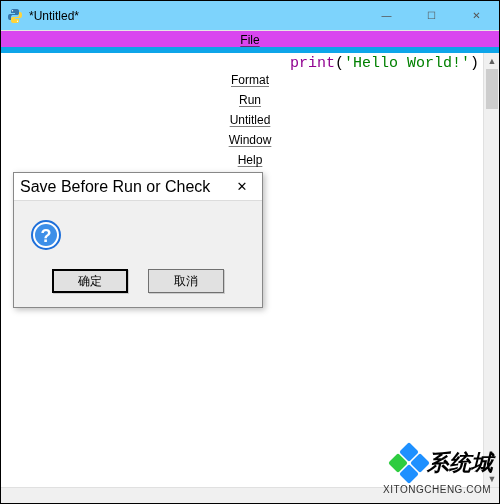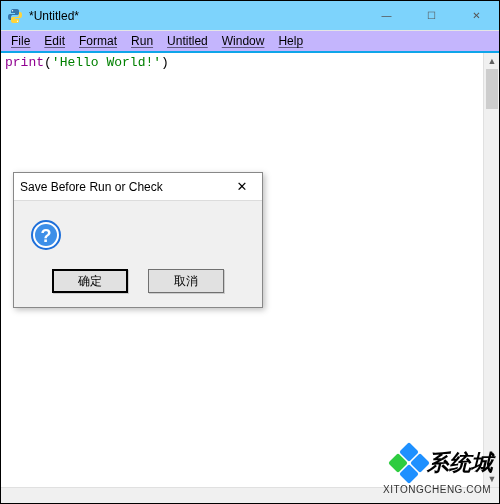--- a/index.html
+++ b/index.html
@@ -42,39 +42,41 @@
     align-items: center;
     justify-content: center;
     color: #555;
     font-size: 10px;
   }
   .menubar {
     height: 22px;
     display: flex;
     align-items: center;
     padding: 0 4px;
-    background: #c4b5fd;
-    border-bottom: 2px solid #0ea5e9;
+    background: #d946ef;
+    border-bottom: 6px solid #0ea5e9;
     gap: 2px;
+    flex-direction: column;
   }
   .menu-item {
     padding: 2px 6px;
     color: #000;
     text-decoration: underline;
     text-decoration-color: rgba(0,0,0,0.5);
     text-underline-offset: 2px;
     font-size: 12px;
   }
   .editor {
     position: relative;
     flex: 1;
     background: #fff;
     font-family: "Courier New", monospace;
-    font-size: 13px;
+    font-size: 15px;
     padding: 2px 4px;
+    text-align: right;
   }
   .code-line { white-space: pre; }
   .tok-fn { color: #900090; }
   .tok-paren { color: #000; }
   .tok-str { color: #008000; }
   .content-area {
     position: absolute;
     top: 52px; left: 0; right: 16px; bottom: 16px;
     overflow: hidden;
   }
@@ -116,21 +118,21 @@
   .dialog-titlebar {
     height: 28px;
     background: #fff;
     display: flex;
     align-items: center;
     padding-left: 6px;
     border-bottom: 1px solid #dcdcdc;
   }
   .dialog-titlebar .dlg-title {
     flex: 1;
-    font-size: 12px;
+    font-size: 16px;
     color: #000;
   }
   .dlg-close {
     width: 40px; height: 100%;
     display:flex; align-items:center; justify-content:center;
     font-size: 13px;
     color:#000;
   }
   .dialog-body {
     padding: 18px 16px 10px 16px;

